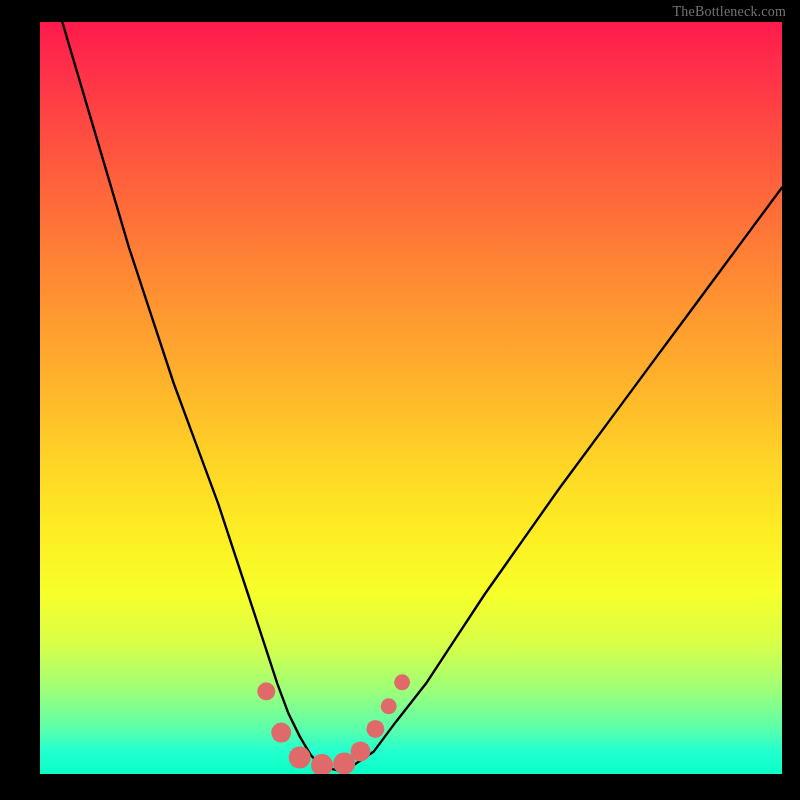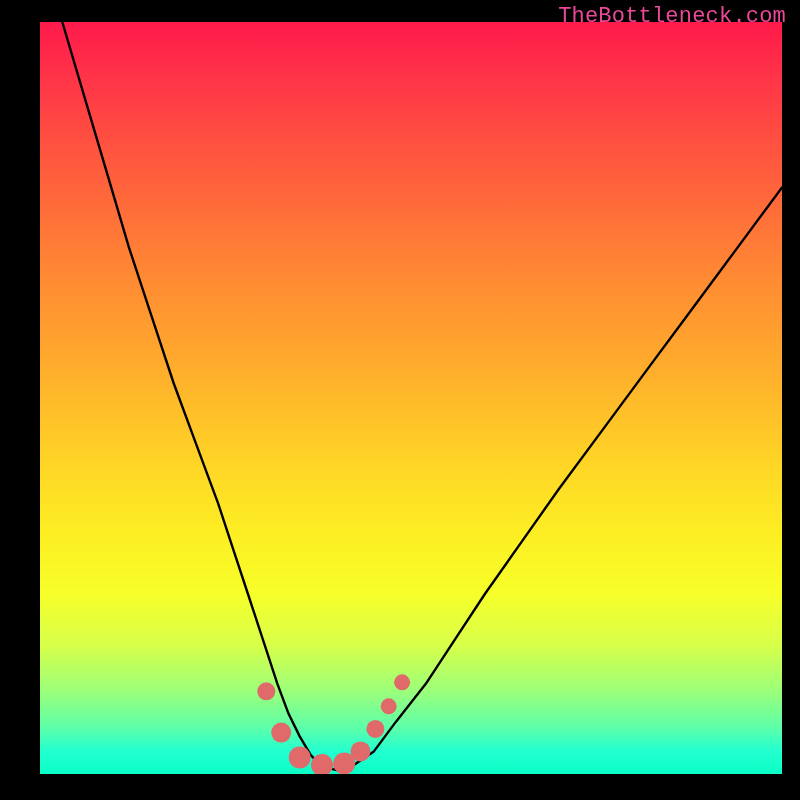--- a/index.html
+++ b/index.html
@@ -44,23 +44,23 @@
     position: absolute;
     left: 0;
     top: 0;
     width: 742px;
     height: 752px;
   }
   .watermark {
     position: absolute;
     top: 4px;
     right: 14px;
-    font-family: Liberation Mono, monospace;
-    font-size: 22px;
-    color: #ec4899;
+    font-family: Liberation Serif, serif;
+    font-size: 14px;
+    color: #737373;
     letter-spacing: 0.2px;
     user-select: none;
   }
 </style>
 </head>
 <body>
 
 <div class="frame">
   <div class="plot-area">
     <svg class="curve" viewBox="0 0 742 752" preserveAspectRatio="none">

